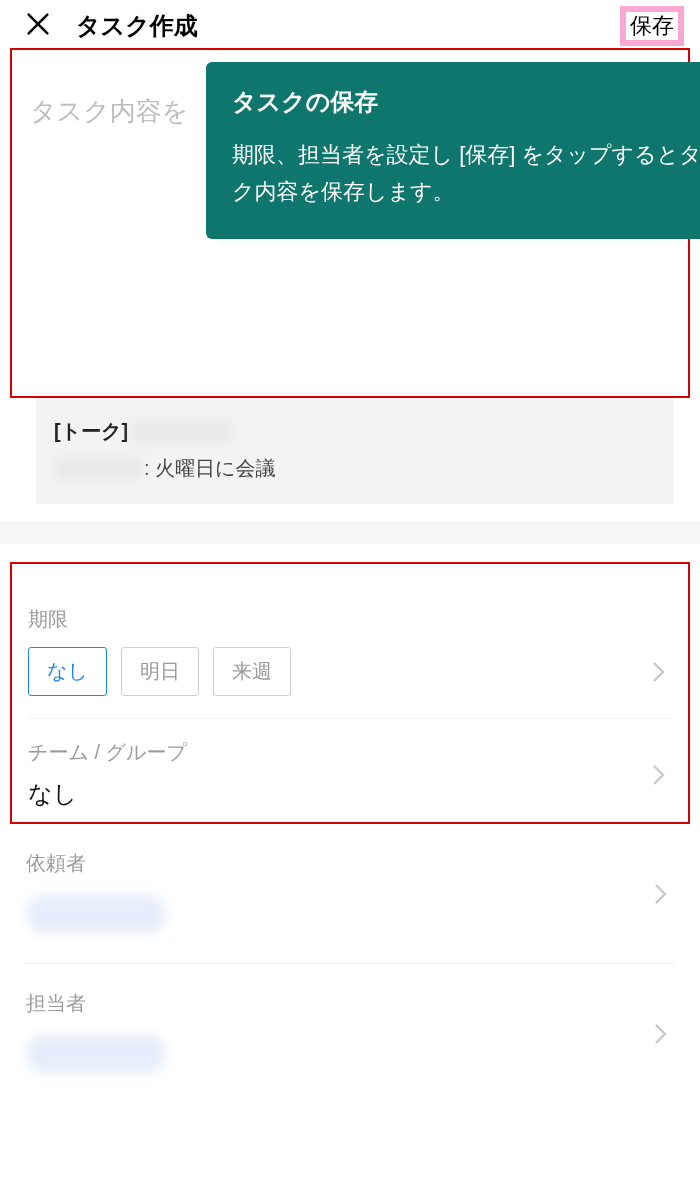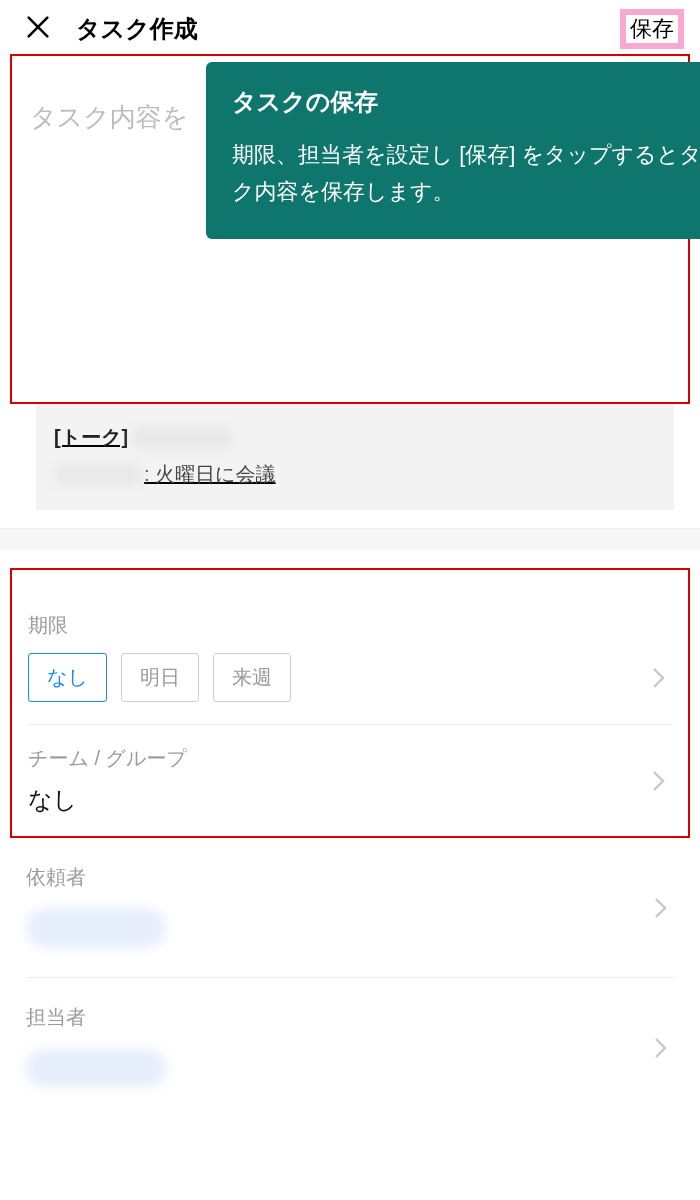--- a/index.html
+++ b/index.html
@@ -8,21 +8,21 @@
       height: 1200px;
       font-family: -apple-system, "Hiragino Sans", "Hiragino Kaku Gothic ProN", sans-serif;
       background: #fff;
       overflow: hidden;
       position: relative;
     }
     .header {
       display: flex;
       align-items: center;
       padding: 10px 16px 6px 24px;
-      height: 54px;
+      height: 48px;
     }
     .close-x {
       font-size: 30px;
       font-weight: 300;
       line-height: 1;
       cursor: pointer;
       margin-right: 24px;
     }
     .header-title {
       font-size: 24px;
@@ -87,21 +87,20 @@
     }
     .tooltip-body {
       font-size: 22px;
       line-height: 1.7;
       font-weight: 400;
     }
     .talk-box {
       background: #f3f3f3;
       margin: 0 26px 0 36px;
       padding: 20px 18px 22px 18px;
-      text-decoration: underline;
     }
     .talk-line1 {
       display: flex;
       align-items: center;
       gap: 4px;
       margin-bottom: 10px;
     }
     .talk-label {
       font-size: 20px;
       font-weight: 700;
@@ -197,21 +196,21 @@
     .pill-blur {
       display: inline-block;
       width: 140px;
       height: 38px;
       border-radius: 18px;
       background: #e6eefb;
       filter: blur(6px);
     }
     .team-row-inner {
       padding-top: 20px;
-      padding-bottom: 20px;
+      padding-bottom: 12px;
     }
   </style>
 </head>
 <body>
 
 <div class="header">
   <span class="close-x">
     <svg width="28" height="28" viewBox="0 0 24 24" stroke="#000" stroke-width="2.2" fill="none" stroke-linecap="round">
         <line x1="4" y1="4" x2="20" y2="20"></line>
         <line x1="20" y1="4" x2="4" y2="20"></line>

